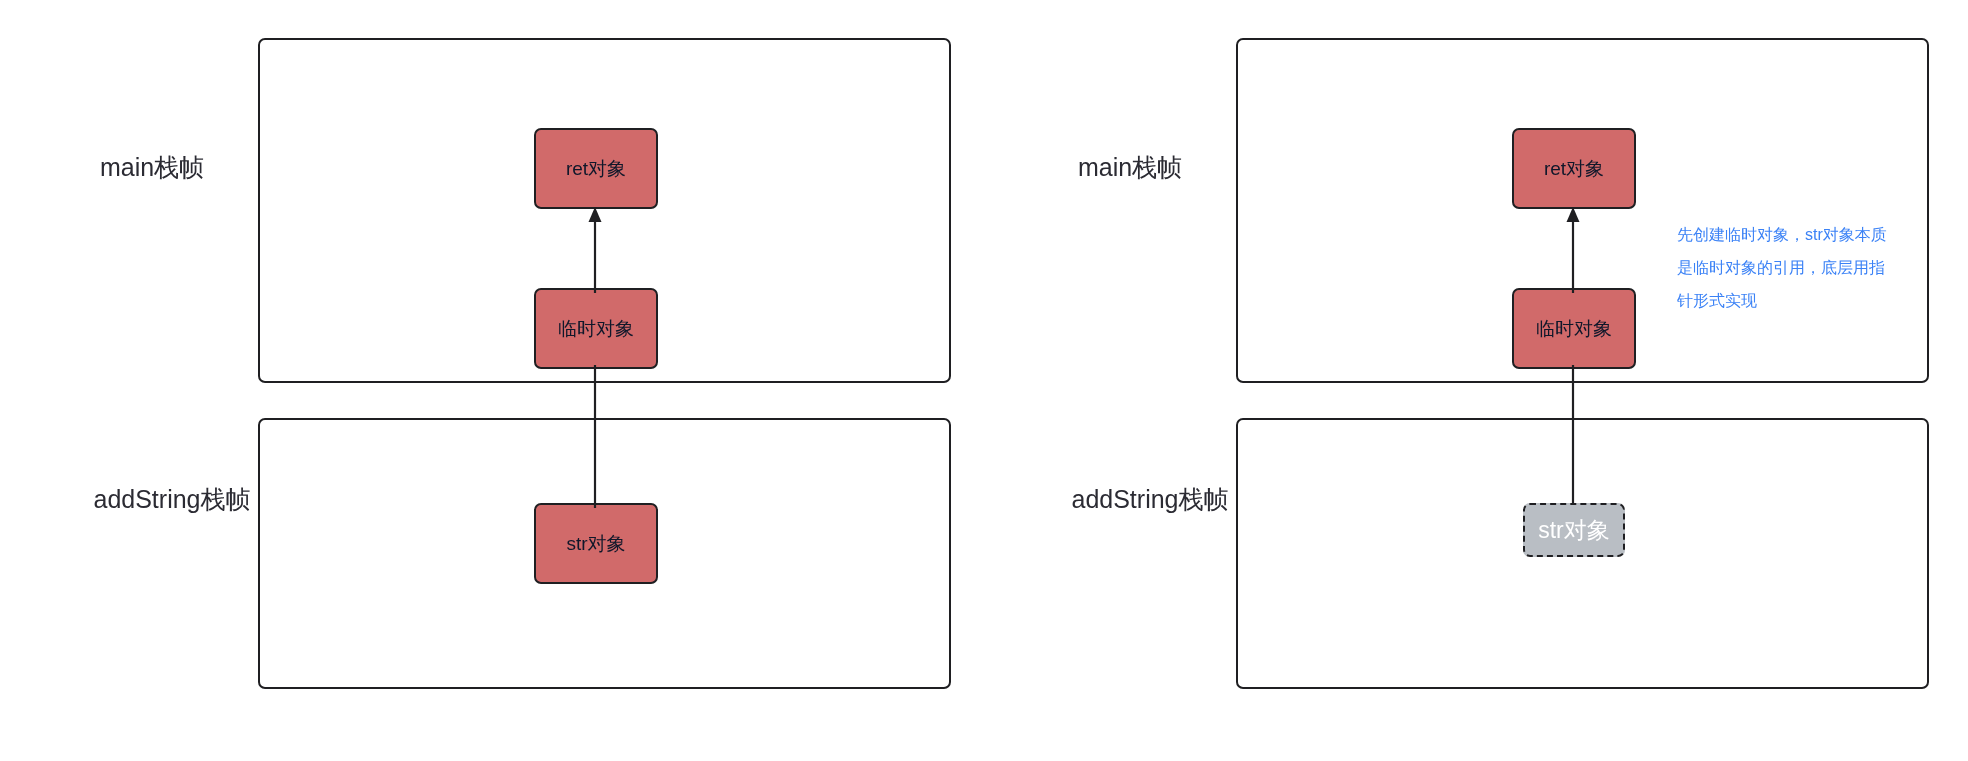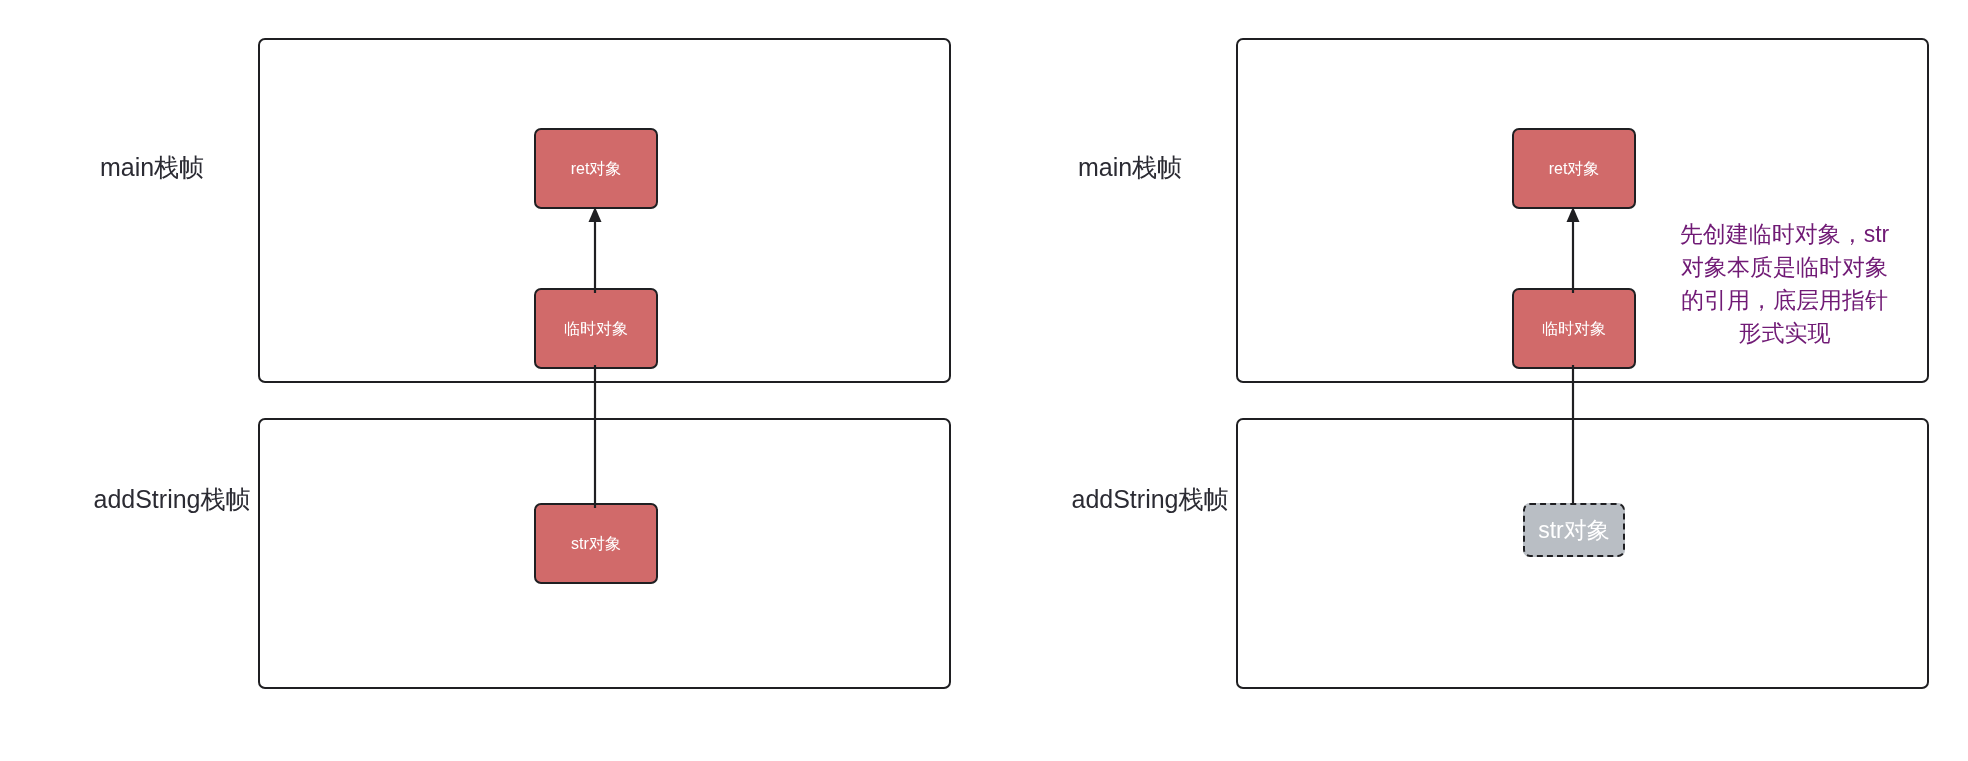--- a/index.html
+++ b/index.html
@@ -43,22 +43,22 @@
   }
 
   
   .obj-box {
     position: absolute;
     box-sizing: border-box;
     display: flex;
     align-items: center;
     justify-content: center;
     border-radius: 7px;
-    color: #ffffff;
-    font-size: 16px;
+    color: #0f172a;
+    font-size: 19px;
     line-height: 1;
     white-space: nowrap;
   }
   .obj-box.red {
     background: #d16a6a;
     border: 2px solid #1f1f22;
   }
   .obj-box.gray {
     background: #b9bec4;
     border: 2px dashed #1f1f22;
@@ -68,25 +68,25 @@
 
   
   .connector {
     position: absolute;
     overflow: visible;
   }
 
   
   .annotation {
     position: absolute;
-    font-size: 23px;
+    font-size: 16px;
     line-height: 33px;
-    color: #701a75;
+    color: #3b82f6;
     width: 215px;
-    text-align: center;
+    text-align: left;
     white-space: pre-wrap;
   }
 </style>
 </head>
 <body>
 
 <div class="canvas">
 
   <div class="frame" style="left:258px; top:38px; width:693px; height:345px;"></div>
 

